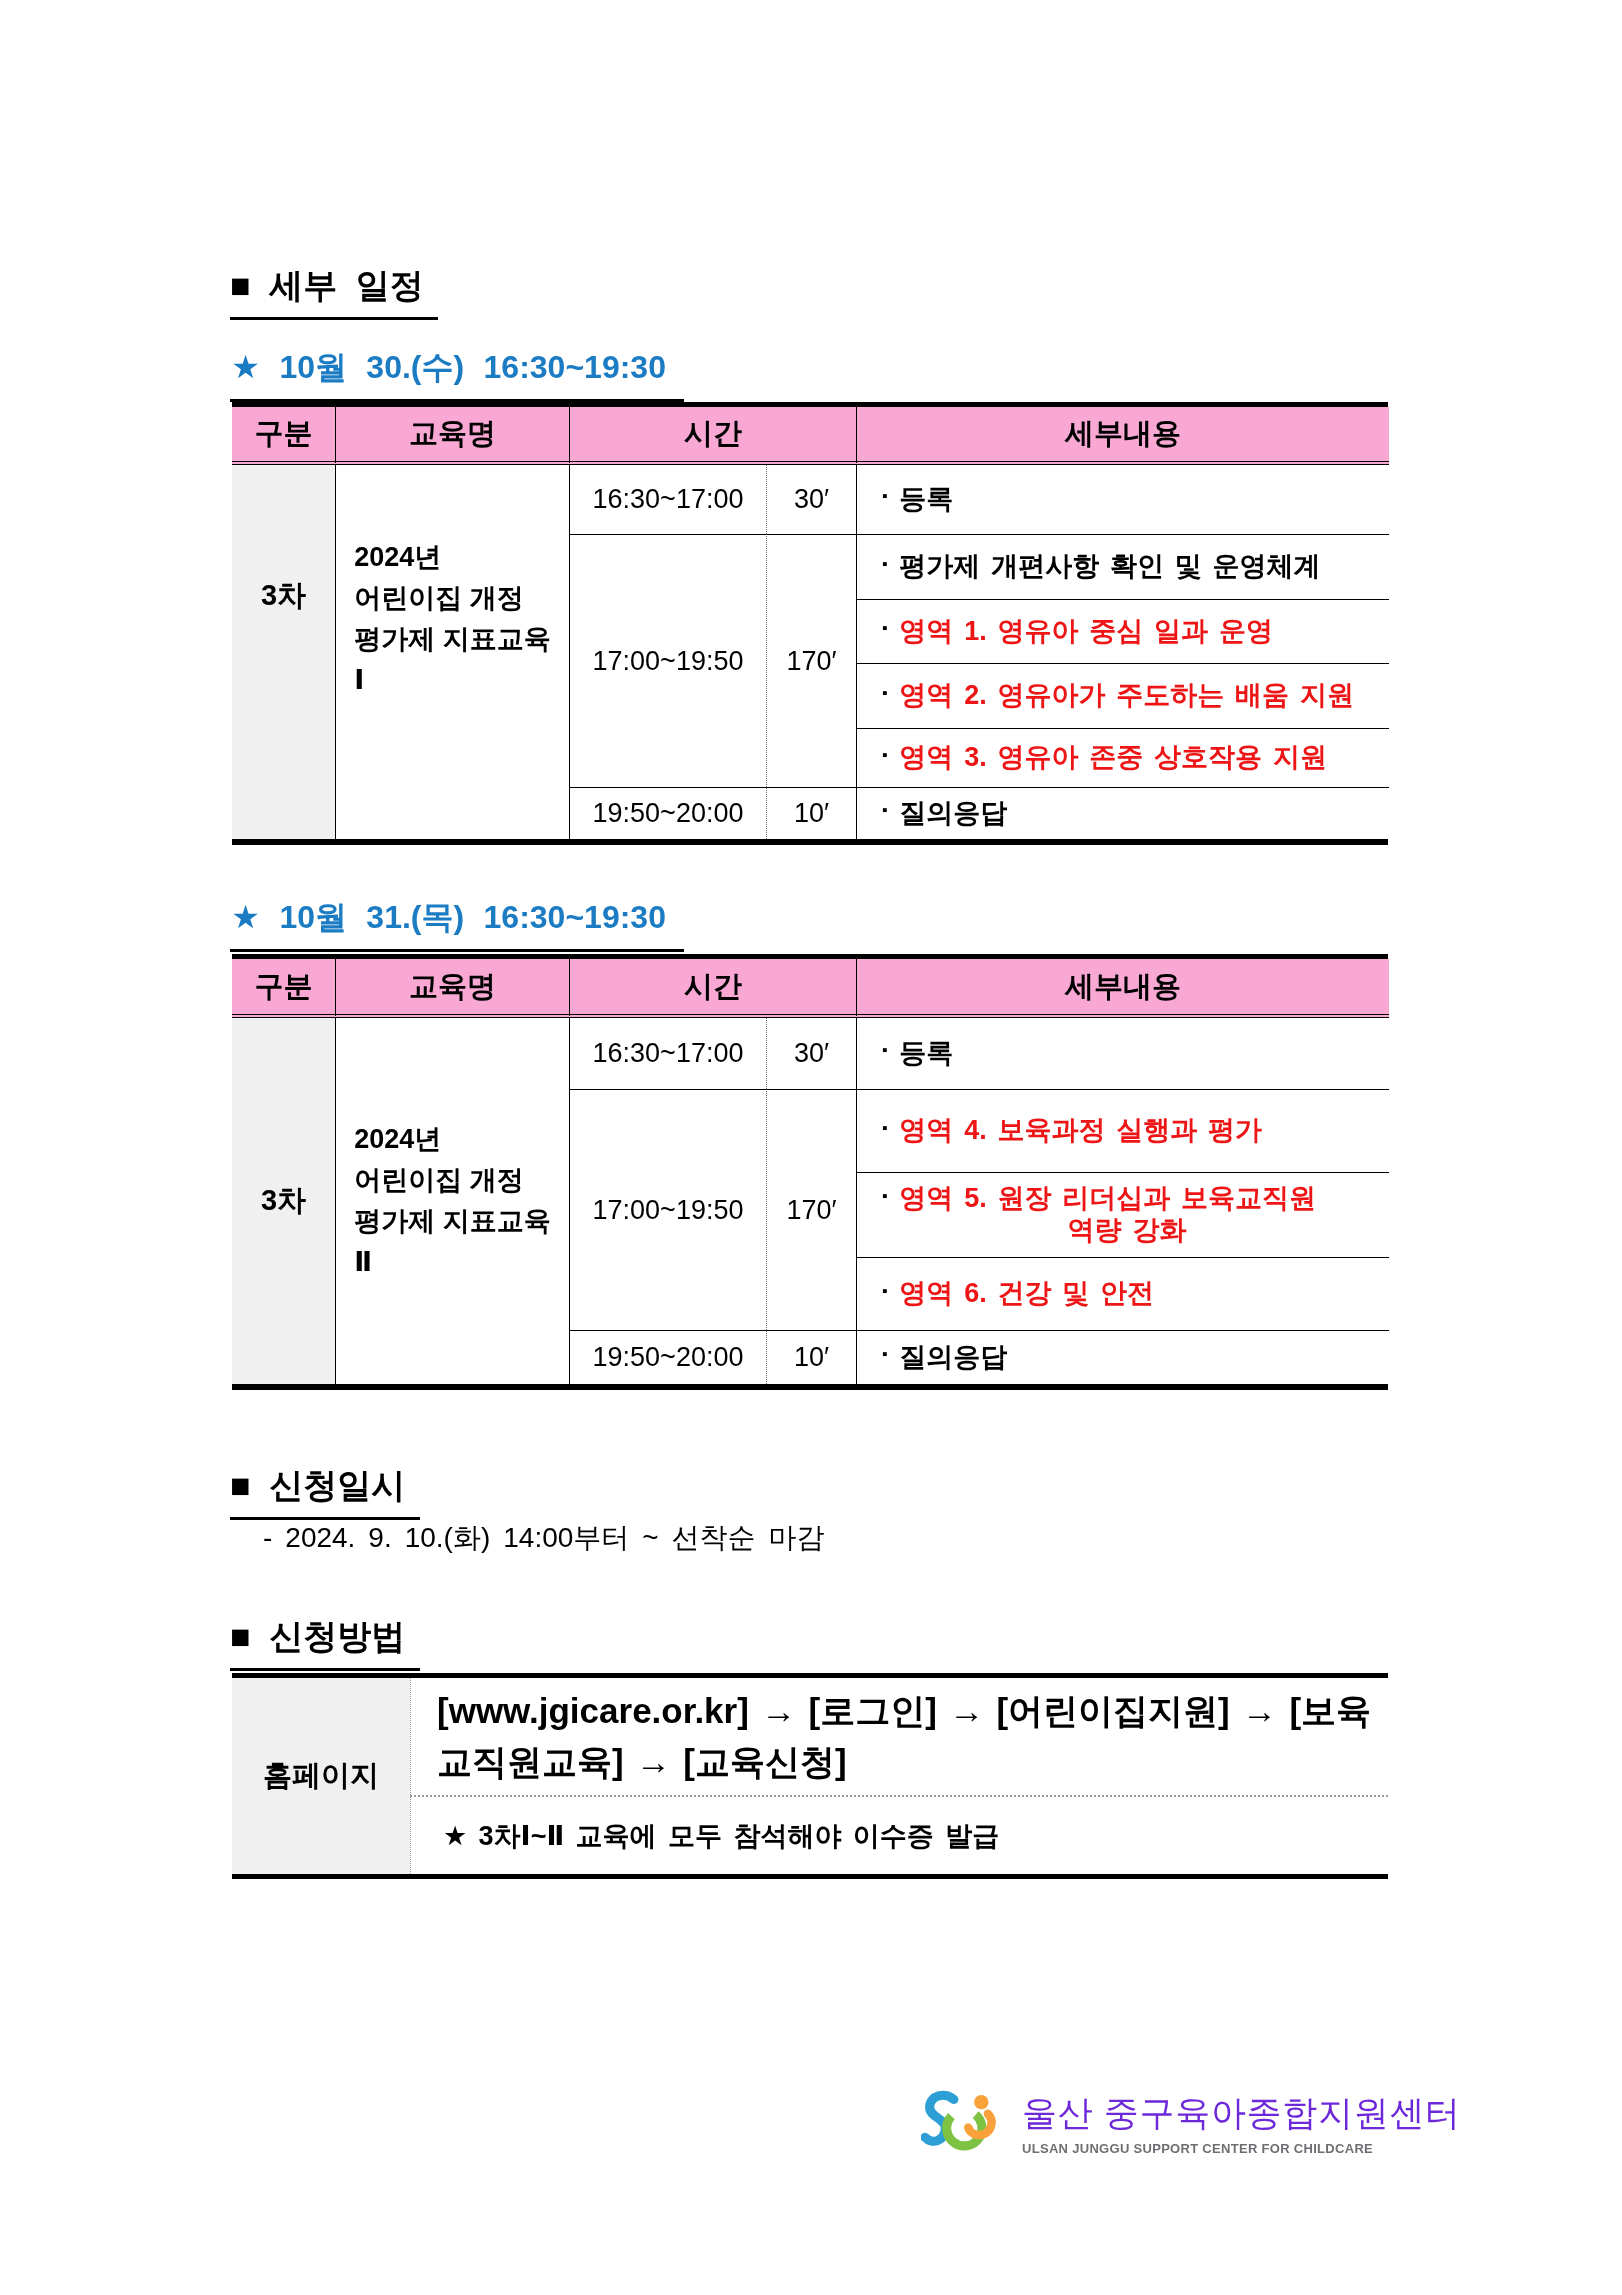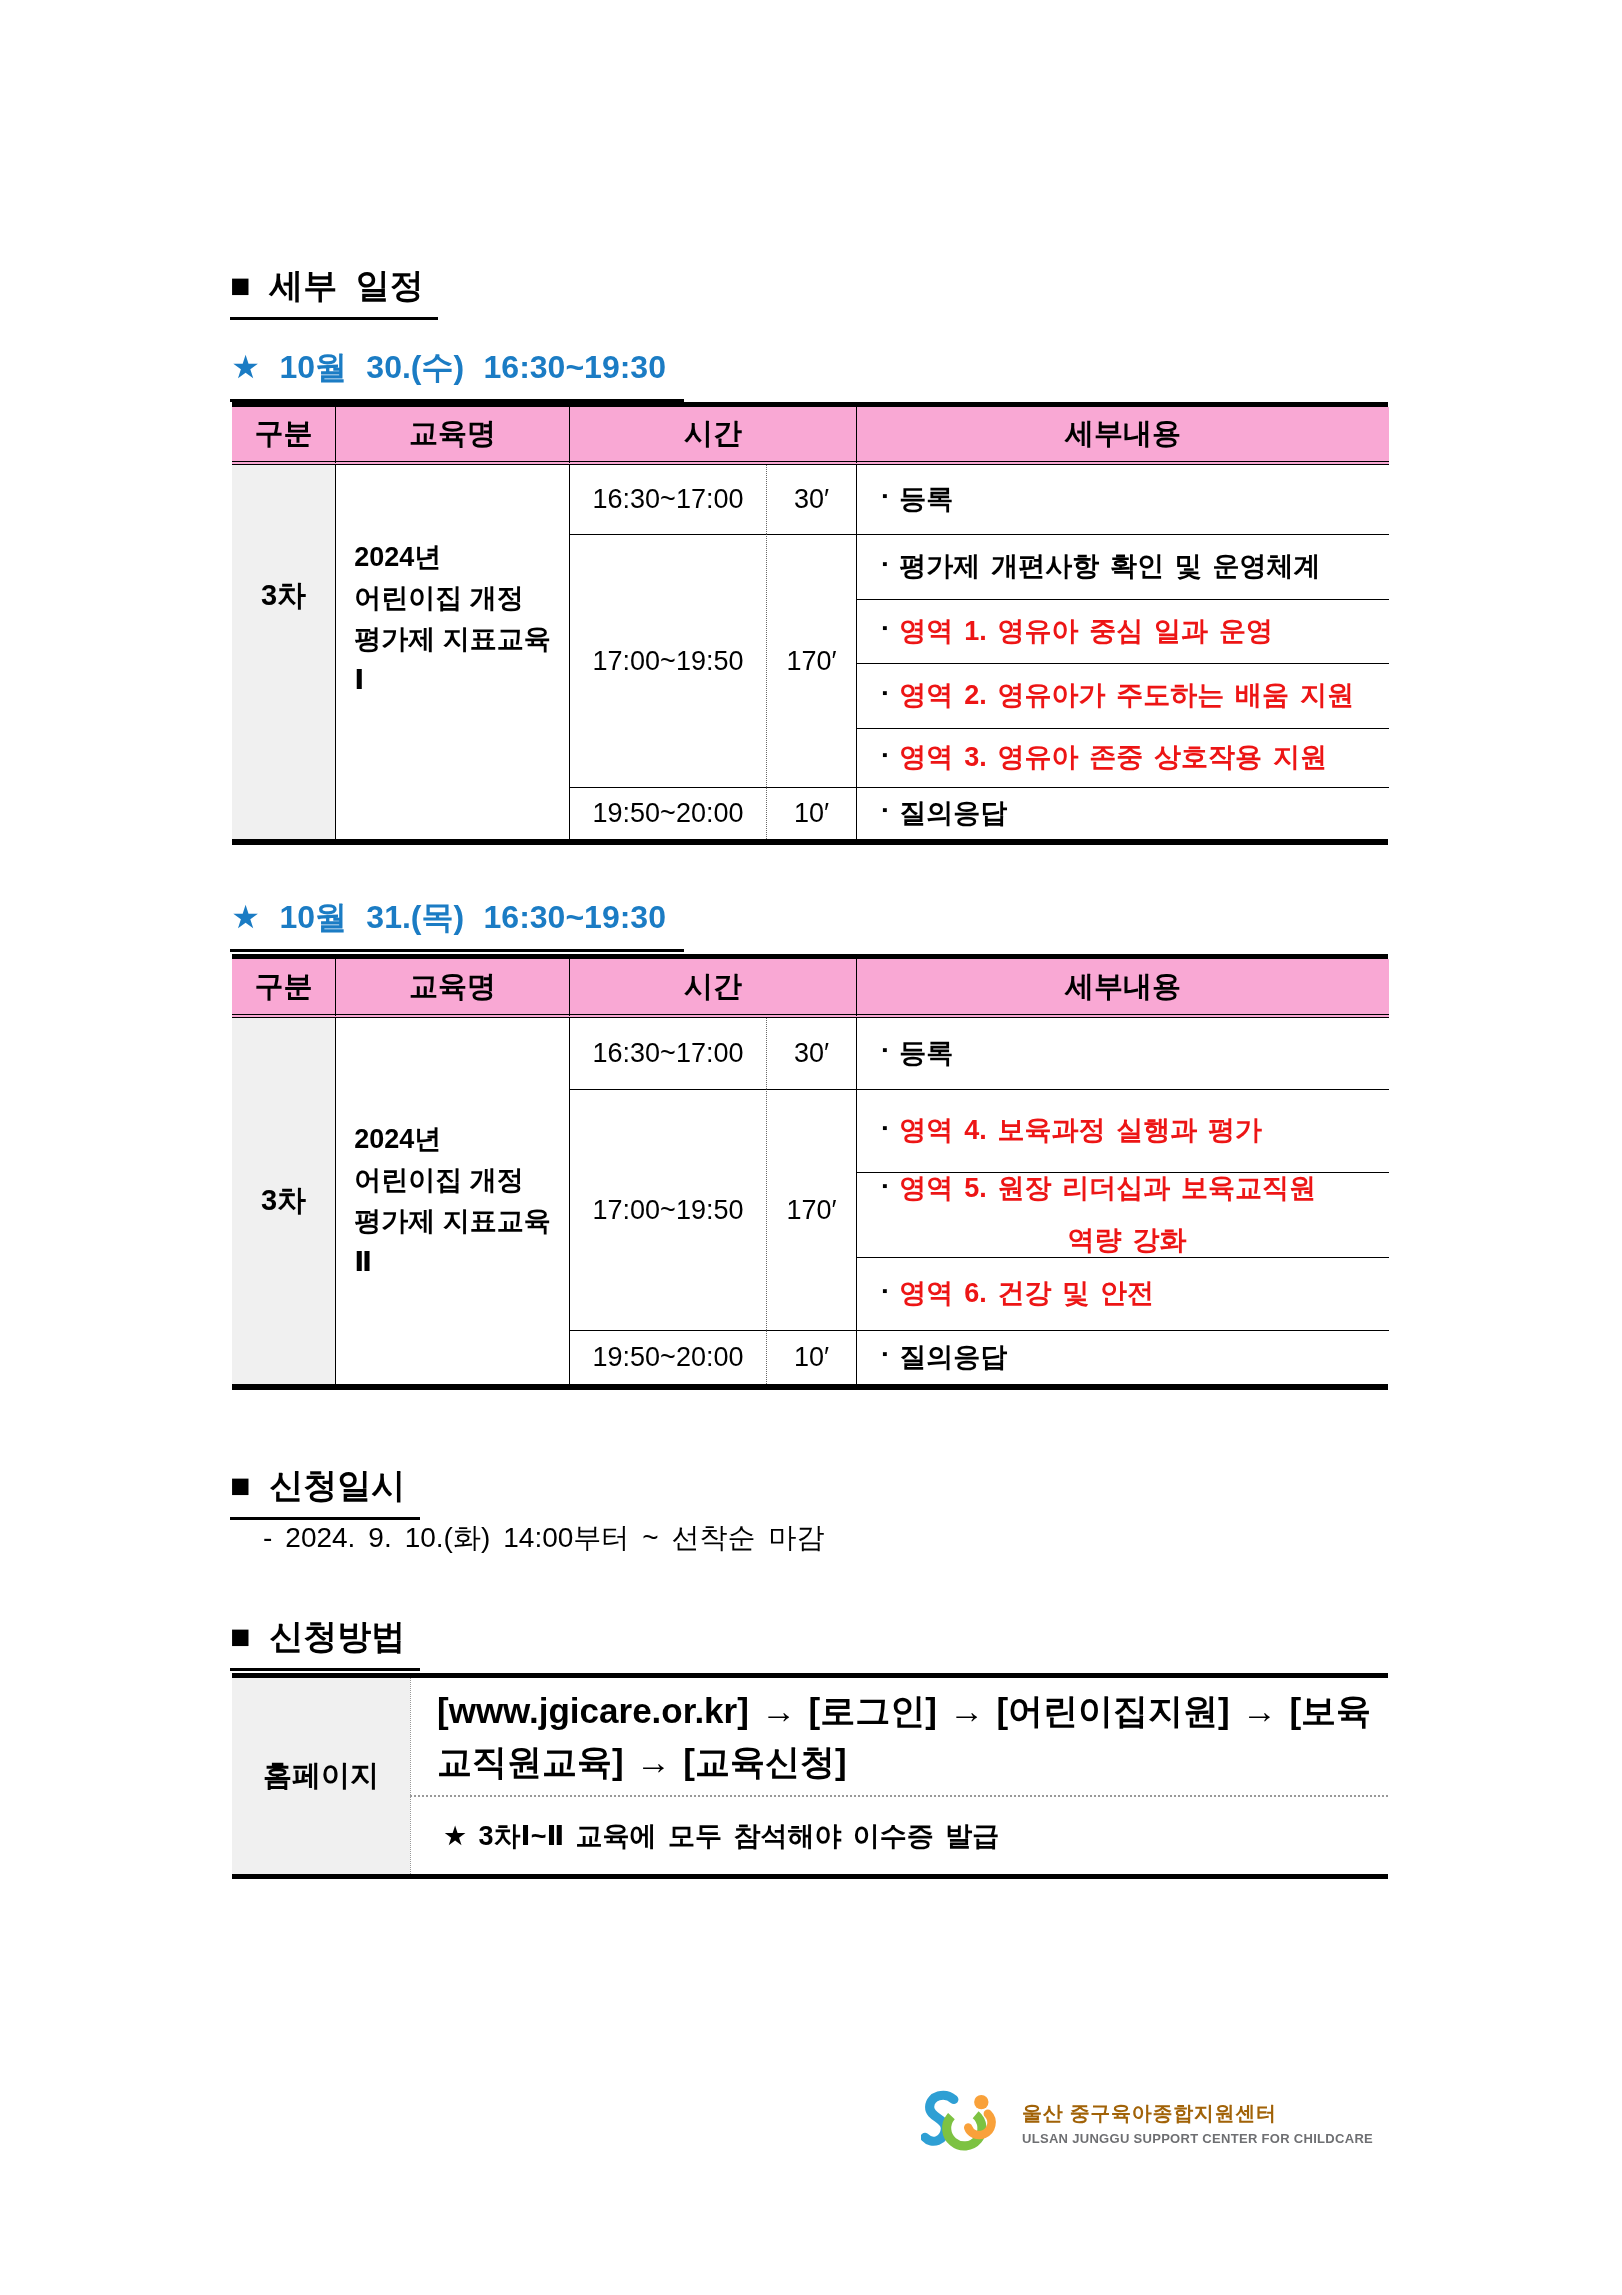--- a/index.html
+++ b/index.html
@@ -42,21 +42,21 @@
     border-top:5.9px solid #000;border-bottom:5.9px solid #000;box-sizing:border-box;
   }
   .method-table > div{box-sizing:border-box;}
   .m-label{grid-row:1 / span 2;grid-column:1;background:#F0F0F0;display:flex;align-items:center;justify-content:center;font-size:29px;font-weight:700;}
   .m-path{grid-row:1;grid-column:2;border-left:1.3px dotted #999;border-bottom:2px dotted #999;display:flex;align-items:center;padding:0 13px 0 26px;font-size:35px;font-weight:700;line-height:1.45;word-spacing:2.6px;}
   .m-note{grid-row:2;grid-column:2;border-left:1.3px dotted #999;display:flex;align-items:center;padding-left:32px;font-size:27px;font-weight:700;word-spacing:3.9px;}
 
   .footer{position:absolute;left:921px;top:2089px;display:flex;align-items:center;}
   .logo-mark{width:84px;height:68px;flex:0 0 auto;}
   .footer-text{margin-left:17px;}
-  .org-kr{font-size:20px;color:#a16207;font-weight:700;letter-spacing:0.7px;}
+  .org-kr{font-size:35px;color:#6d28d9;font-weight:400;letter-spacing:0.7px;}
   .org-en{font-size:13px;color:#6E6F72;font-weight:700;margin-top:3.9px;letter-spacing:0.3px;}
 </style>
 </head>
 <body>
 
 <div class="page">
 
   <div class="sec-heading" style="top:263px;">
     <span class="u">■ 세부 일정</span>
   </div>
@@ -124,21 +124,21 @@
         <div class="time bl" style="grid-area: 2 / 3 / span 1;">16:30~17:00</div>
         <div class="dur dotl" style="grid-area: 2 / 4 / span 1;">30′</div>
         <div class="detail bl" style="grid-area: 2 / 5;">
           <div class="line"><span class="bullet">▪</span><span>등록</span></div>
         </div>
         <div class="time bl topline" style="grid-area: 3 / 3 / span 3;">17:00~19:50</div>
         <div class="dur dotl topline" style="grid-area: 3 / 4 / span 3;">170′</div>
         <div class="detail bl topline" style="grid-area: 3 / 5;">
           <div class="line"><span class="bullet">▪</span><span class="red-txt">영역 4. 보육과정 실행과 평가</span></div>
         </div>
-        <div class="detail bl topline" style="grid-area: 4 / 5; justify-content: space-between;">
+        <div class="detail bl topline" style="grid-area: 4 / 5;">
           <div class="line"><span class="bullet">▪</span><span class="red-txt">영역 5. 원장 리더십과 보육교직원</span></div>
           <div class="line" style="text-align: center;"><span class="red-txt">역량 강화</span></div>
         </div>
         <div class="detail bl topline" style="grid-area: 5 / 5;">
           <div class="line"><span class="bullet">▪</span><span class="red-txt">영역 6. 건강 및 안전</span></div>
         </div>
         <div class="time bl topline" style="grid-area: 6 / 3 / span 1;">19:50~20:00</div>
         <div class="dur dotl topline" style="grid-area: 6 / 4 / span 1;">10′</div>
         <div class="detail bl topline" style="grid-area: 6 / 5;">
           <div class="line"><span class="bullet">▪</span><span>질의응답</span></div>

